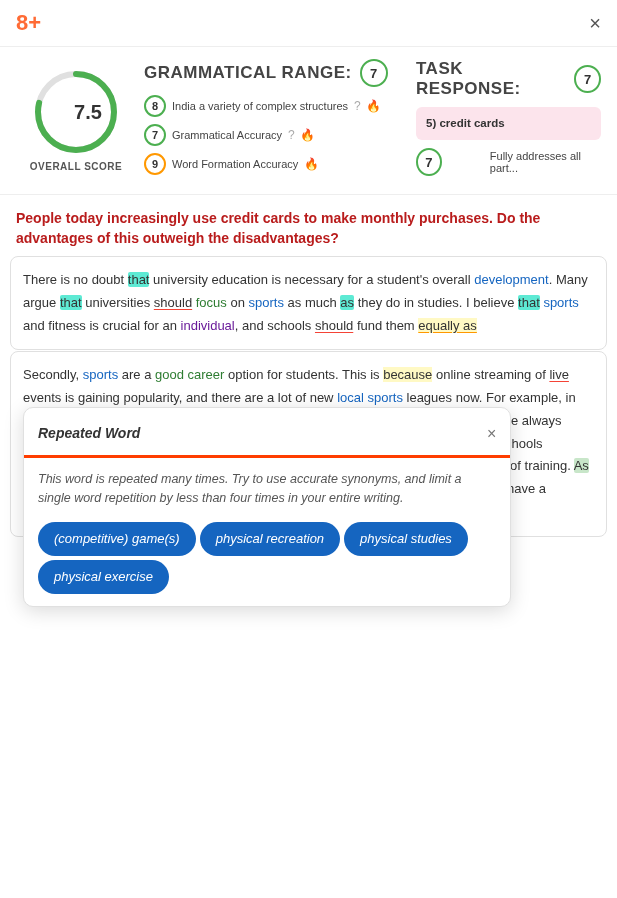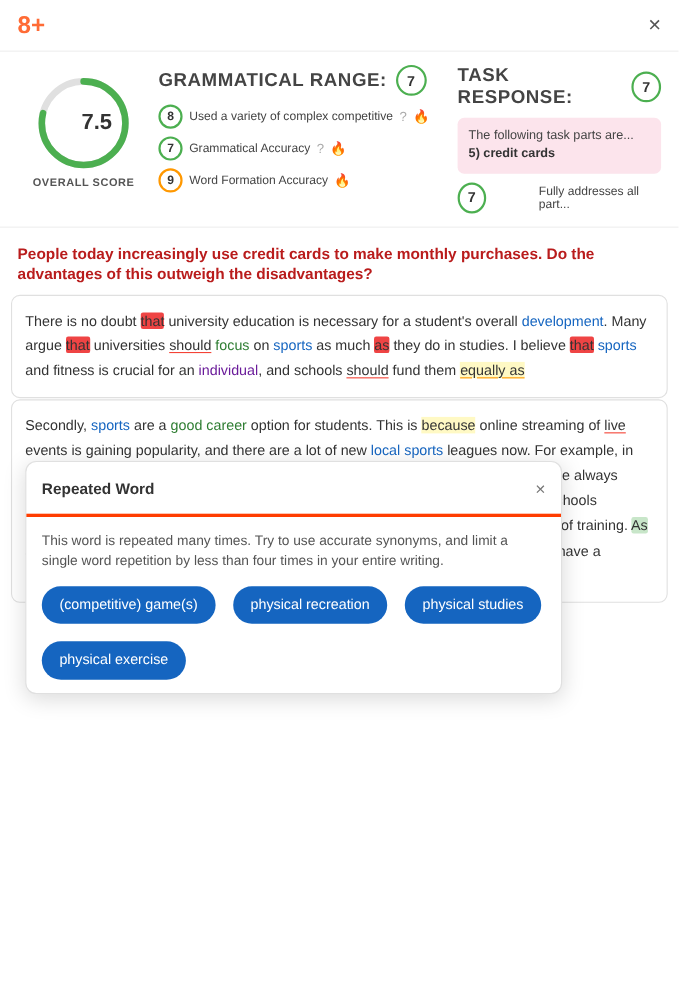--- a/index.html
+++ b/index.html
@@ -112,20 +112,21 @@
       position: absolute;
       left: 12px;
       top: 150px;
       width: 488px;
       background: #fff;
       border: 1px solid #e0e0e0;
       border-radius: 10px;
       box-shadow: 0 4px 20px rgba(0,0,0,0.15);
       z-index: 100;
       padding: 0;
+      font-style: italic;
     }
     .popup-header {
       display: flex;
       align-items: center;
       justify-content: space-between;
       padding: 12px 14px 8px;
       border-bottom: 3px solid #ff3d00;
     }
     .popup-title {
       font-size: 14px;
@@ -142,21 +143,21 @@
     }
     .popup-desc {
       font-size: 12.5px;
       color: #555;
       margin-bottom: 14px;
       line-height: 1.5;
     }
     .popup-tags {
       display: flex;
       flex-wrap: wrap;
-      gap: 16px;
+      gap: 4px;
     }
     .tag {
       background: #1565c0;
       color: #fff;
       border-radius: 20px;
       padding: 6px 16px;
       font-size: 13px;
       cursor: pointer;
     }
 
@@ -232,21 +233,21 @@
       gap: 8px;
     }
 
     .essay-text-block {
       font-size: 13px;
       line-height: 1.75;
       color: #333;
     }
 
     .word-repeated {
-      background: #ef4444;
+      background: #5eead4;
       border-radius: 2px;
     }
   </style>
 </head>
 <body>
 
 <div class="header">
   <span class="logo">8+</span>
   <button class="close-btn">×</button>
 </div>
@@ -265,21 +266,21 @@
   </div>
 
   <div style="flex:1; padding: 0 8px;">
     <div class="gram-header" style="margin-bottom:8px;">
       <span class="section-title">GRAMMATICAL RANGE:</span>
       <span class="score-circle-sm">7</span>
     </div>
 
     <div class="detail-row">
       <span class="detail-num">8</span>
-      <span class="detail-text-sm">Used a variety of complex competitive</span>
+      <span class="detail-text-sm">India a variety of complex structures</span>
       <span style="color:#aaa;font-size:12px;">?</span>
       <span style="color:#ff9800;font-size:12px;">🔥</span>
     </div>
     <div class="detail-row">
       <span class="detail-num">7</span>
       <span class="detail-text-sm">Grammatical Accuracy</span>
       <span style="color:#aaa;font-size:12px;">?</span>
       <span style="color:#ff9800;font-size:12px;">🔥</span>
     </div>
     <div class="detail-row">
@@ -289,21 +290,20 @@
     </div>
   </div>
 
   <div style="width:185px; flex-shrink:0;">
     <div class="gram-header" style="margin-bottom:8px;">
       <span class="section-title">TASK RESPONSE:</span>
       <span class="score-circle-sm">7</span>
     </div>
 
     <div class="task-resp-box">
-      <div class="task-resp-line">The following task parts are...</div>
       <div class="task-resp-line bold">5) credit cards</div>
     </div>
 
     <div class="task-fully-row">
       <span class="score-circle-sm" style="border-color:#4CAF50;">7</span>
       <span style="font-size:11px;color:#444;padding-left:40px;">Fully addresses all part...</span>
     </div>
   </div>
 </div>
 

